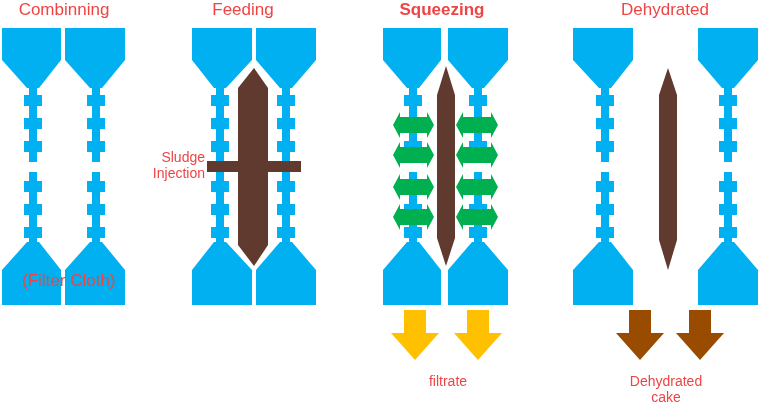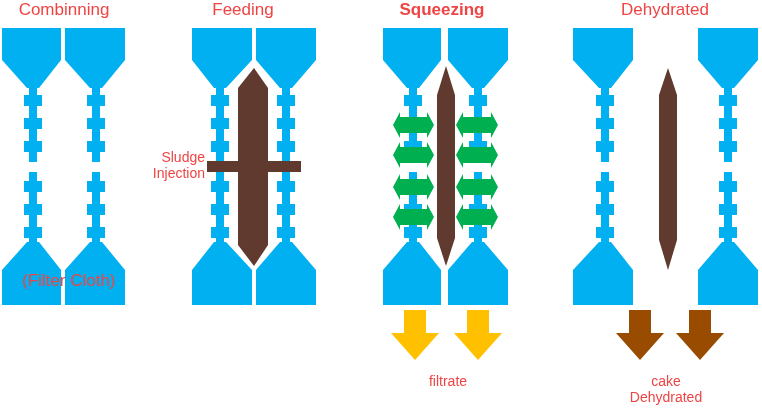--- a/index.html
+++ b/index.html
@@ -121,15 +121,15 @@
 <div class="lbl sm" style="left:148px;top:149px;text-align:right;width:57px;">
   <div>Sludge</div>
   <div>Injection</div>
 </div>
 
 <div class="lbl sm" style="left:398px;top:373px;width:100px;">
   <div>filtrate</div>
 </div>
 
 <div class="lbl sm" style="left:616px;top:373px;width:100px;">
+  <div>Dehydrated</div>
   <div>cake</div>
-  <div>Dehydrated</div>
 </div>
 
 </body></html>

